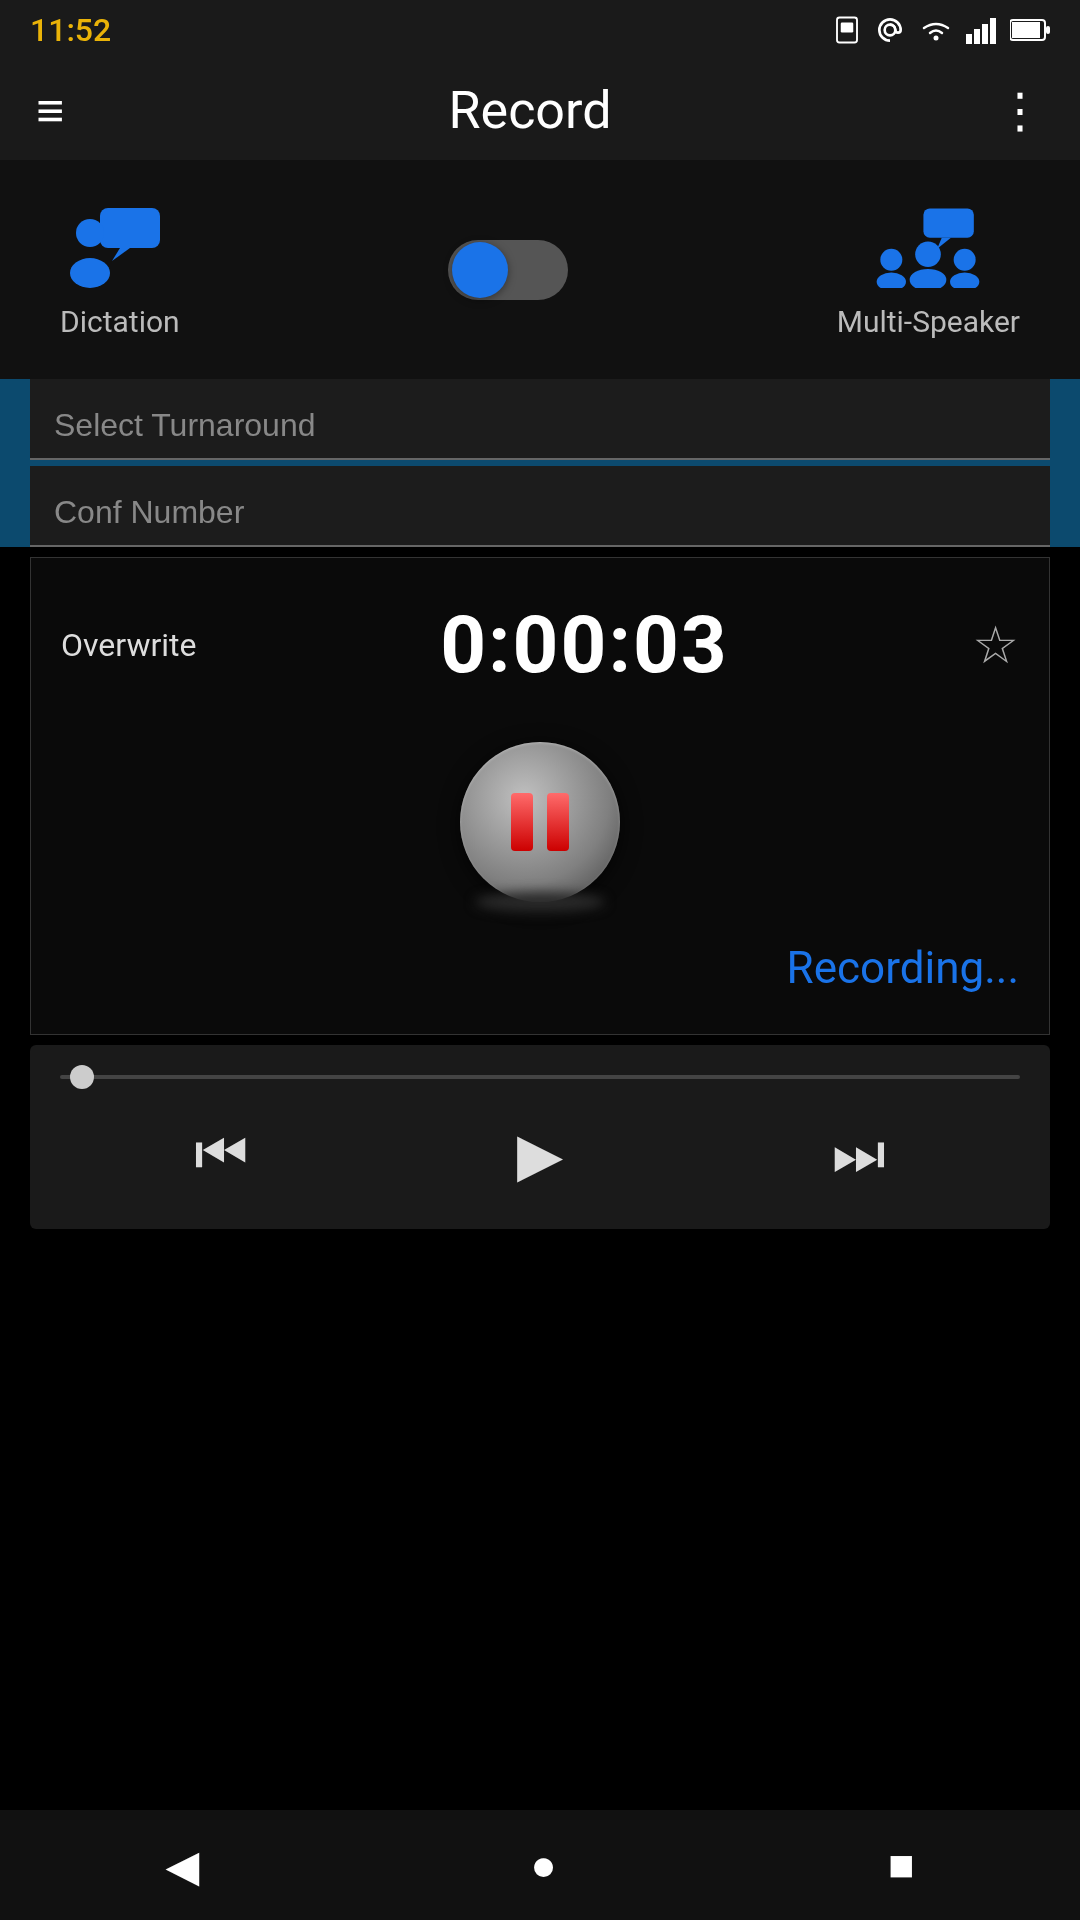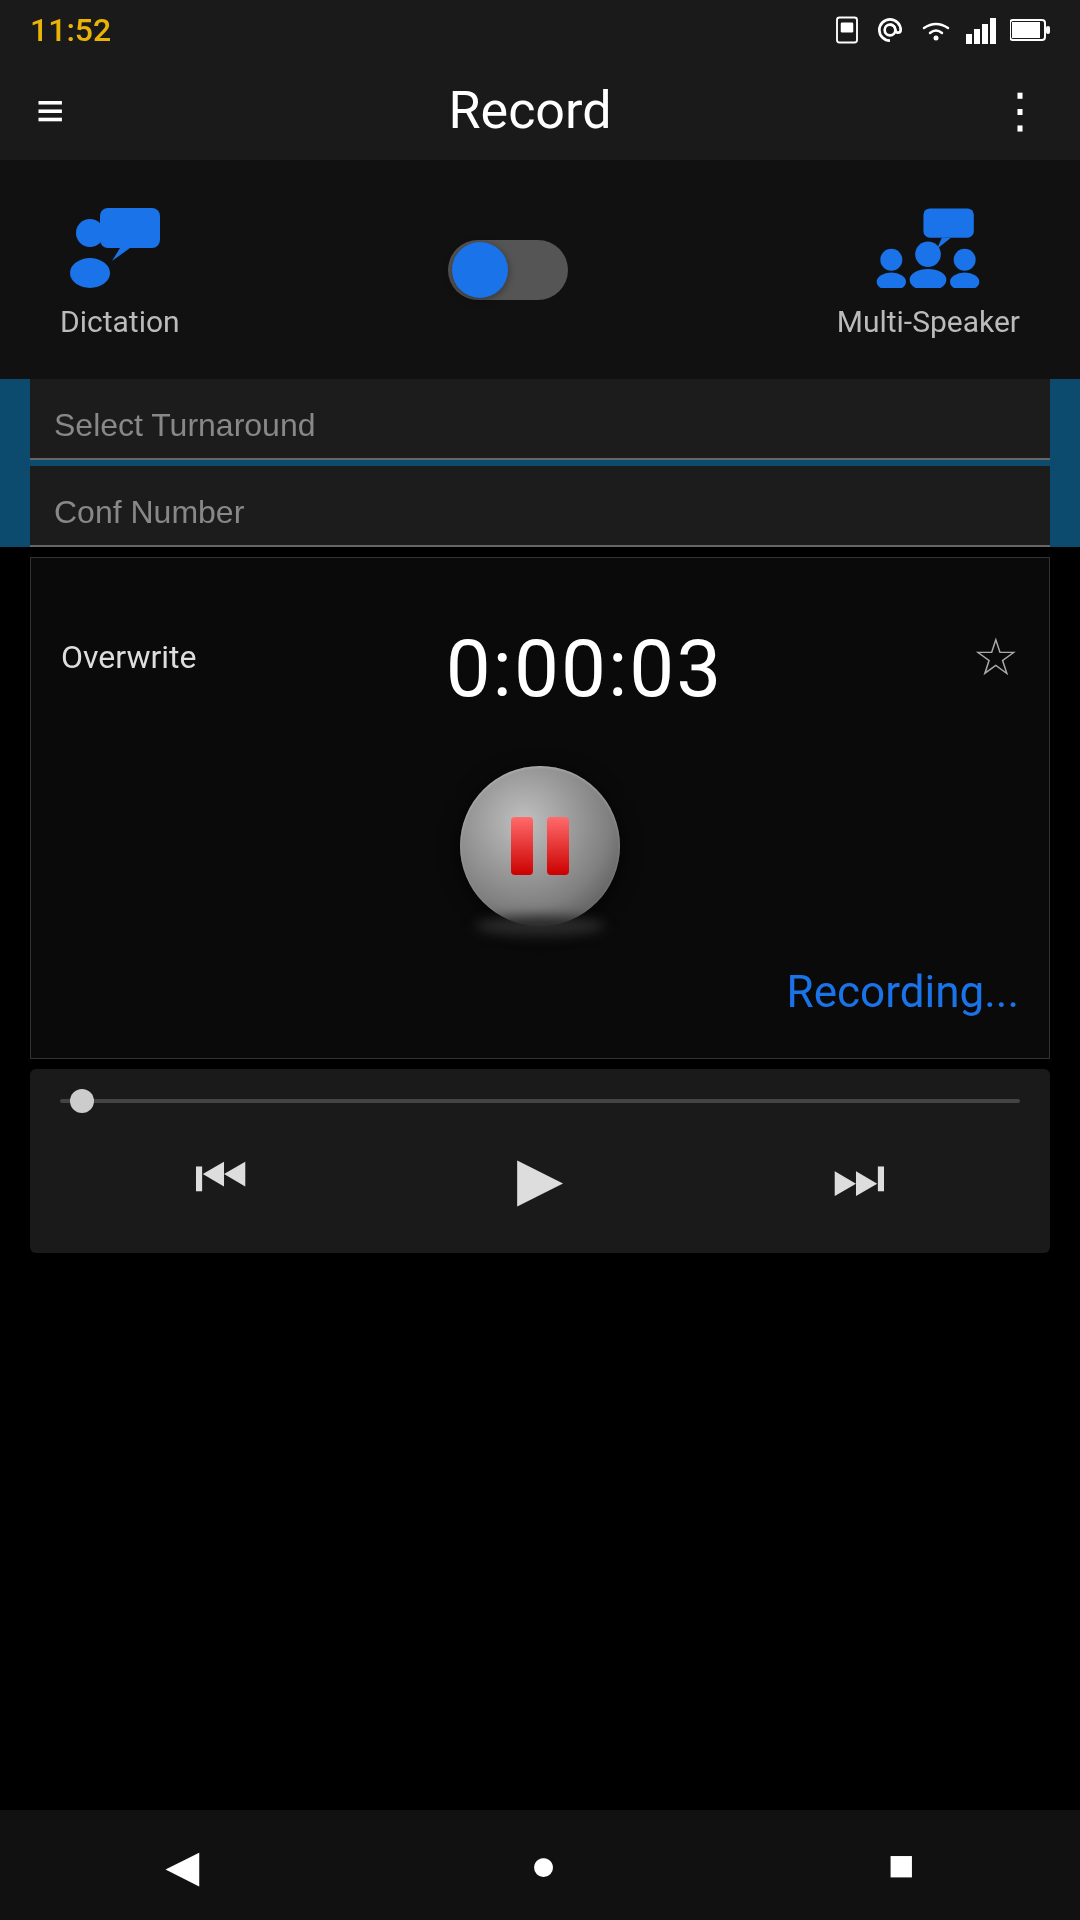--- a/index.html
+++ b/index.html
@@ -141,24 +141,23 @@
       align-items: center;
       justify-content: space-between;
       margin-bottom: 50px;
     }
     .overwrite-label {
       font-size: 32px;
       color: #ddd;
     }
     .timer-display {
       font-size: 80px;
-      font-weight: 400;
+      font-weight: 700;
       color: #fff;
       letter-spacing: 2px;
-      margin-top: 24px;
     }
     .star-icon {
       font-size: 52px;
       color: #aaa;
       cursor: pointer;
     }
 
     
     .pause-btn-container {
       display: flex;

